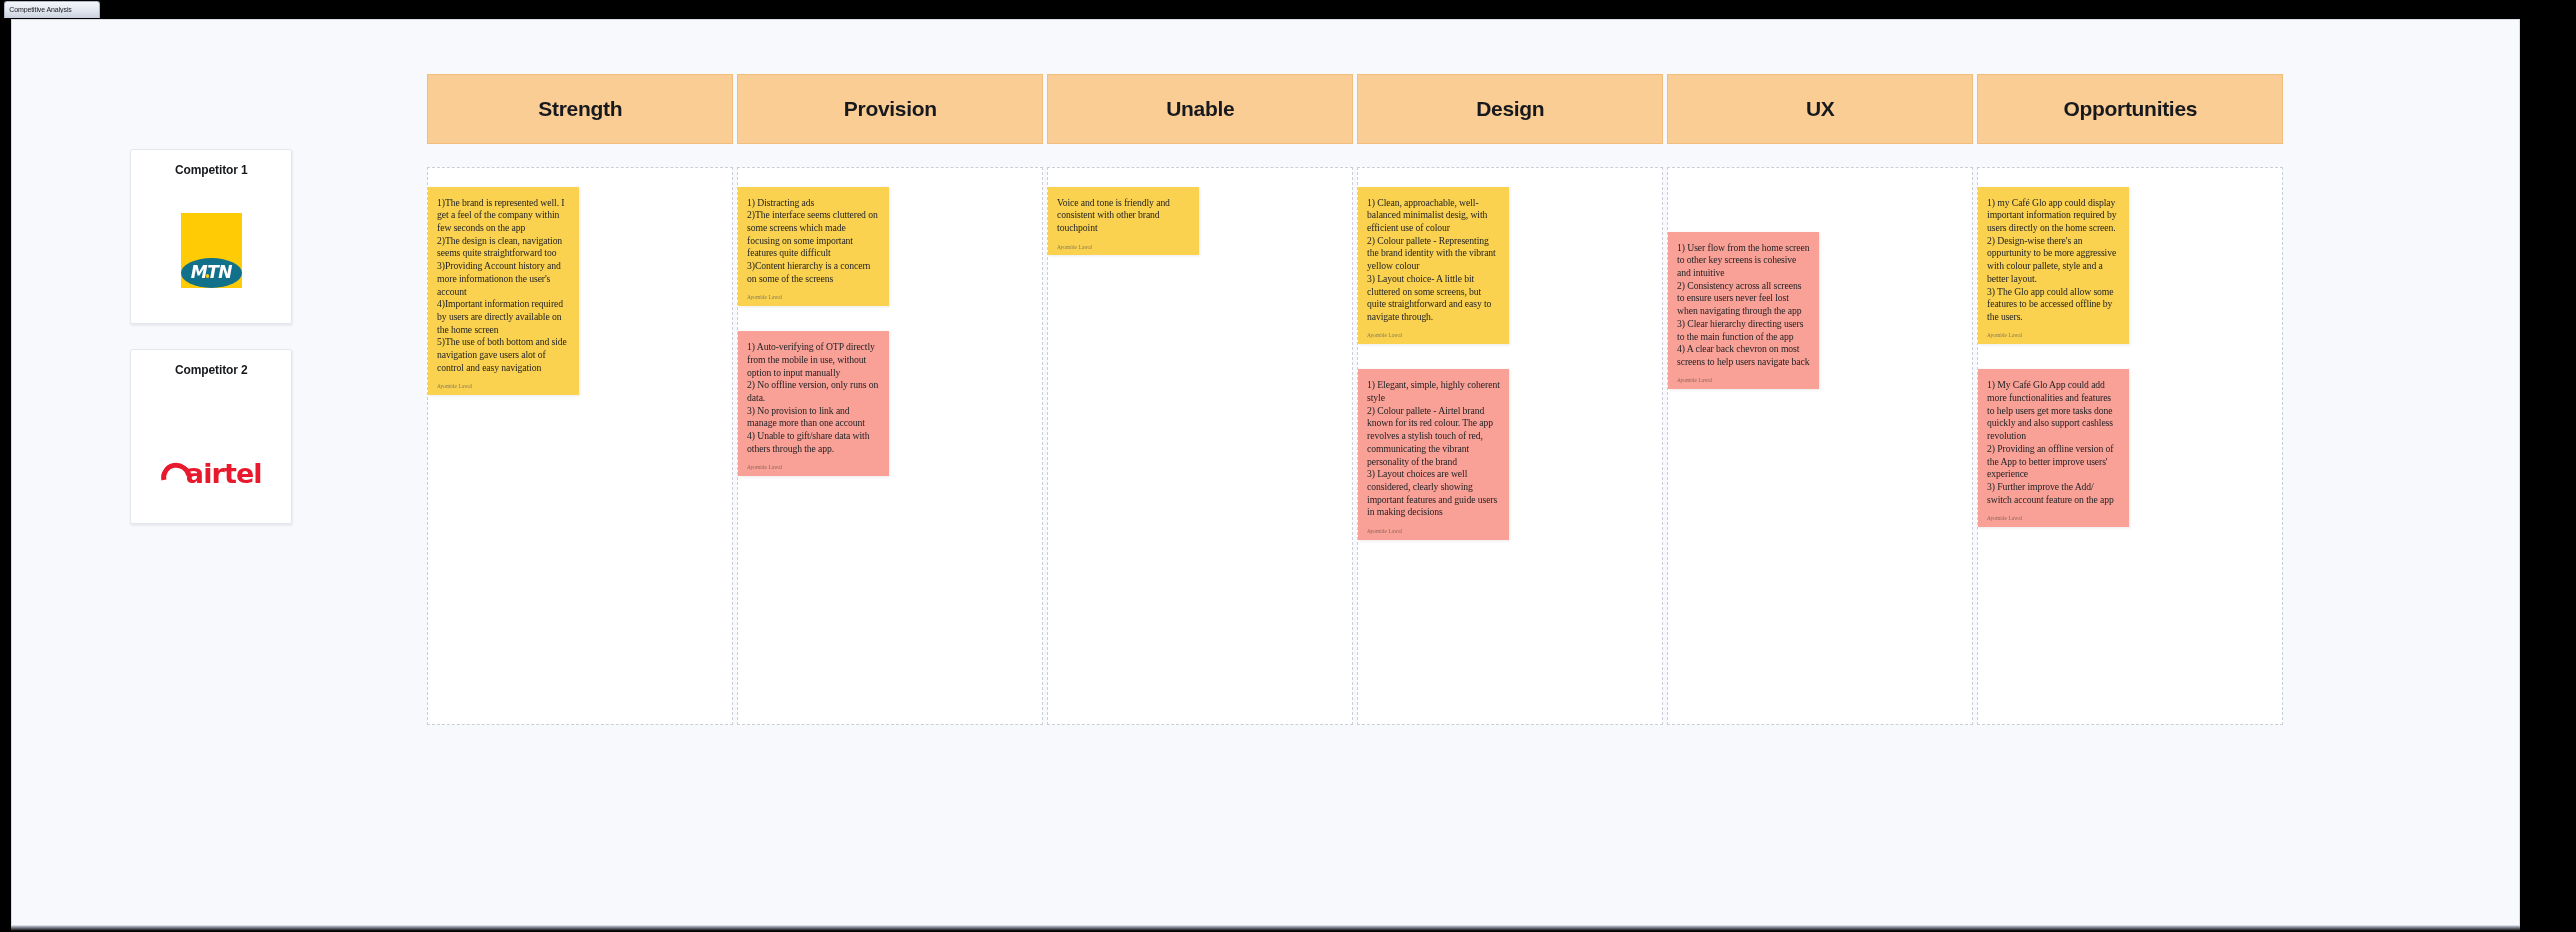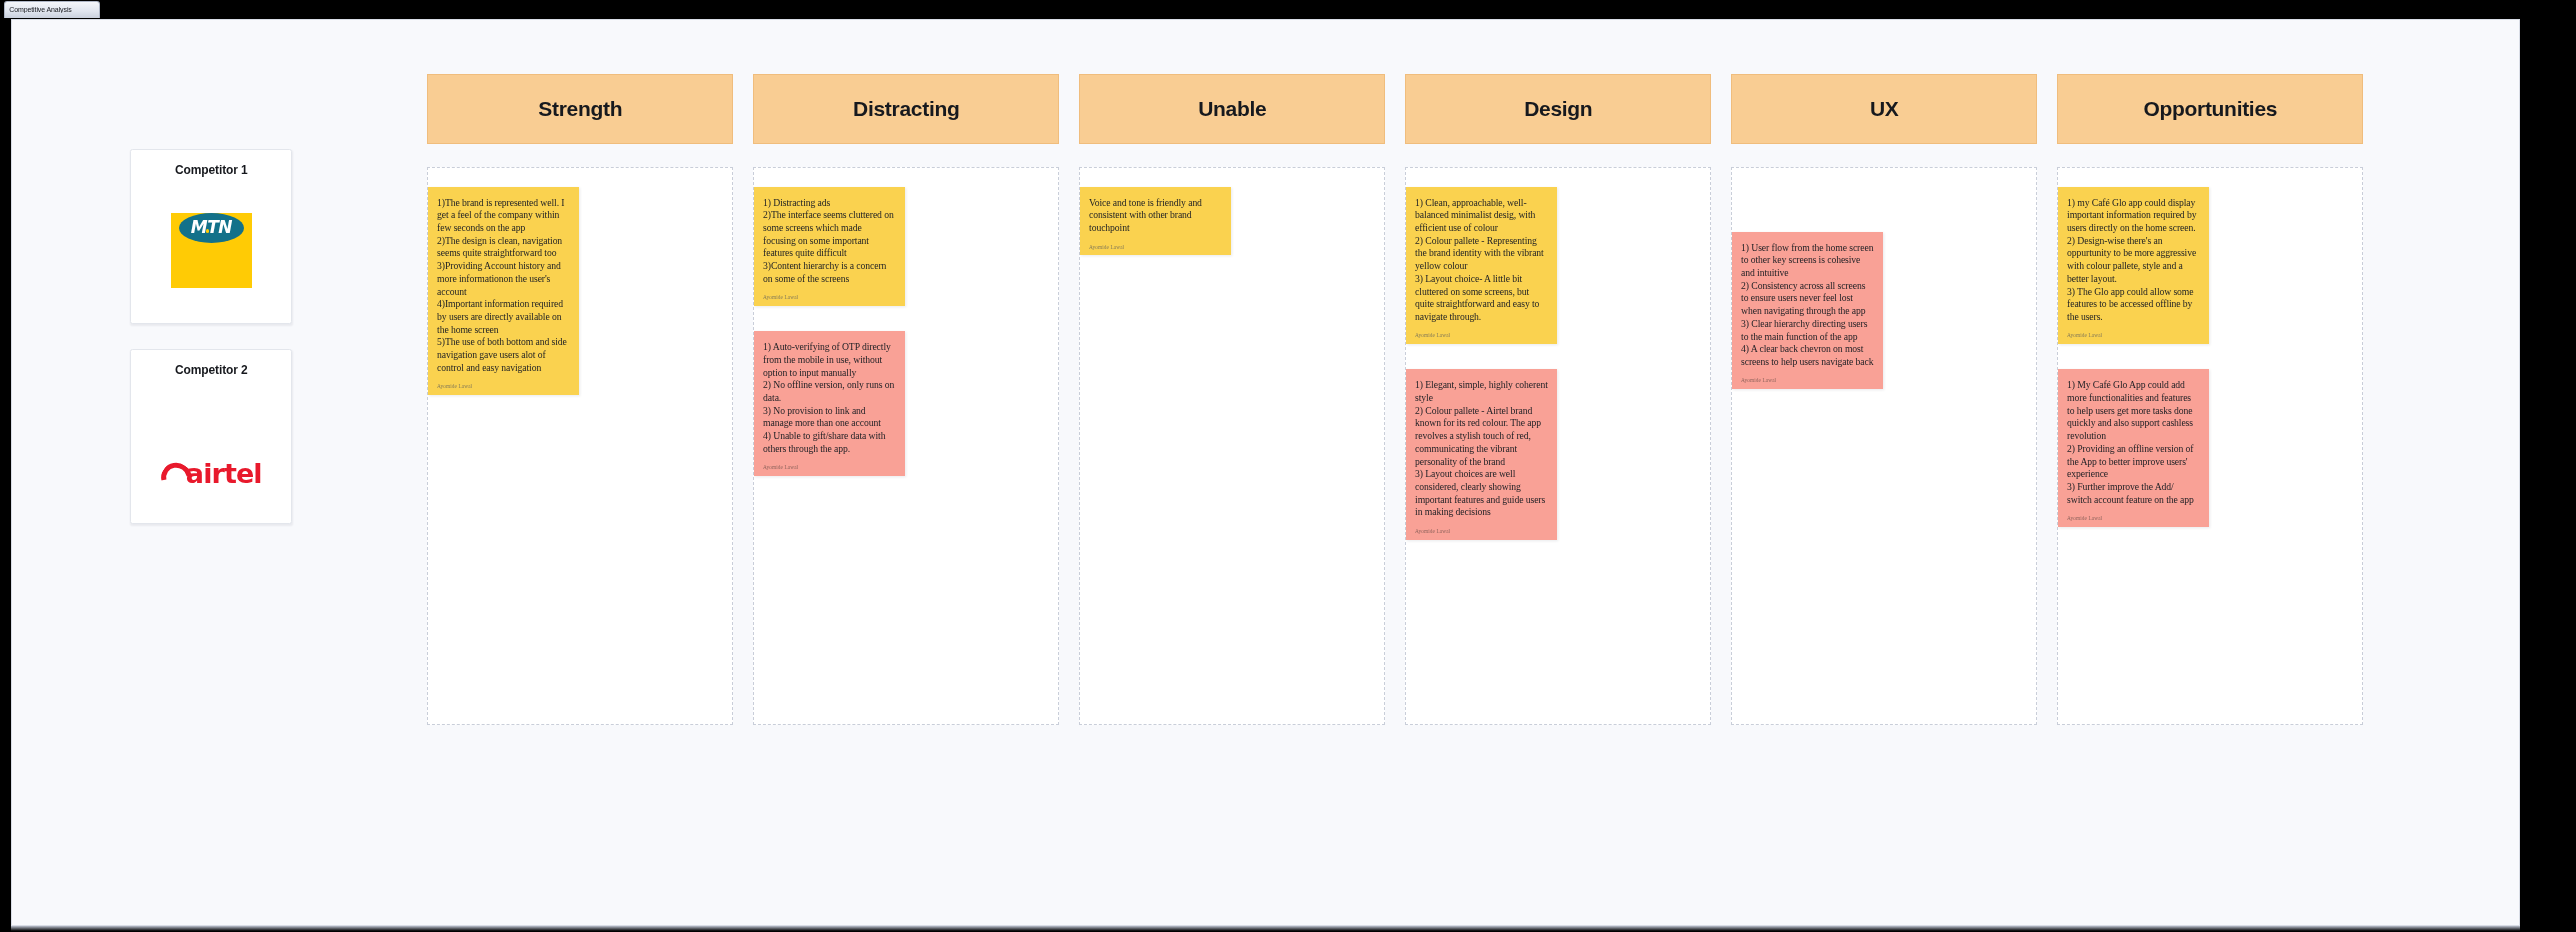--- a/index.html
+++ b/index.html
@@ -103,25 +103,25 @@
   .competitor-logo-wrap {
     flex: 1;
     display: flex;
     align-items: center;
     justify-content: center;
     width: 100%;
   }
 
   
   .logo-mtn {
-    width: 81px;
+    width: 61px;
     height: 75px;
     background: #ffcb05;
     display: flex;
-    align-items: flex-start;
+    align-items: flex-end;
     justify-content: center;
   }
   .logo-mtn-ellipse {
     width: 65px;
     height: 30px;
     background: #12718a;
     border-radius: 50%;
     display: flex;
     align-items: center;
     justify-content: center;
@@ -177,21 +177,21 @@
     letter-spacing: -0.9px;
     line-height: 1;
   }
 
   
   #columns {
     position: absolute;
     left: 415px;
     top: 54px;
     display: flex;
-    gap: 20px;
+    gap: 4px;
   }
 
   .column { width: 306px; }
 
   .column-header {
     height: 70px;
     background: #f9cd93;
     border: 0.6px solid #f0bd7d;
     display: flex;
     align-items: center;
@@ -300,21 +300,21 @@
               <div class="note yellow"><div>1)The brand is represented well. I get a feel of the company within few seconds on the app
 2)The design is clean, navigation seems quite straightforward too
 3)Providing Account history and more informationon the user's account
 4)Important information required by users are directly available on the home screen
 5)The use of both bottom and side navigation gave users alot of control and easy navigation</div><div class="note-author">Ayomide Lawal</div></div>
               <div class="note-gap-sm"></div>
             </div>
           </div>
           <div class="column">
             <div class="column-header">
-              <span class="column-header-label">Distracting</span>
+              <span class="column-header-label">Provision</span>
             </div>
             <div class="column-body">
               <div class="note yellow"><div>1) Distracting ads
 2)The interface seems cluttered on some screens which made focusing on some important features quite difficult
 3)Content hierarchy is a concern on some of the screens</div><div class="note-author">Ayomide Lawal</div></div>
               <div class="note-gap-sm"></div>
               <div class="note pink"><div>1) Auto-verifying of OTP directly from the mobile in use, without option to input manually
 2) No offline version, only runs on data.
 3) No provision to link and manage more than one account
 4) Unable to gift/share data with others through the app.</div><div class="note-author">Ayomide Lawal</div></div>

